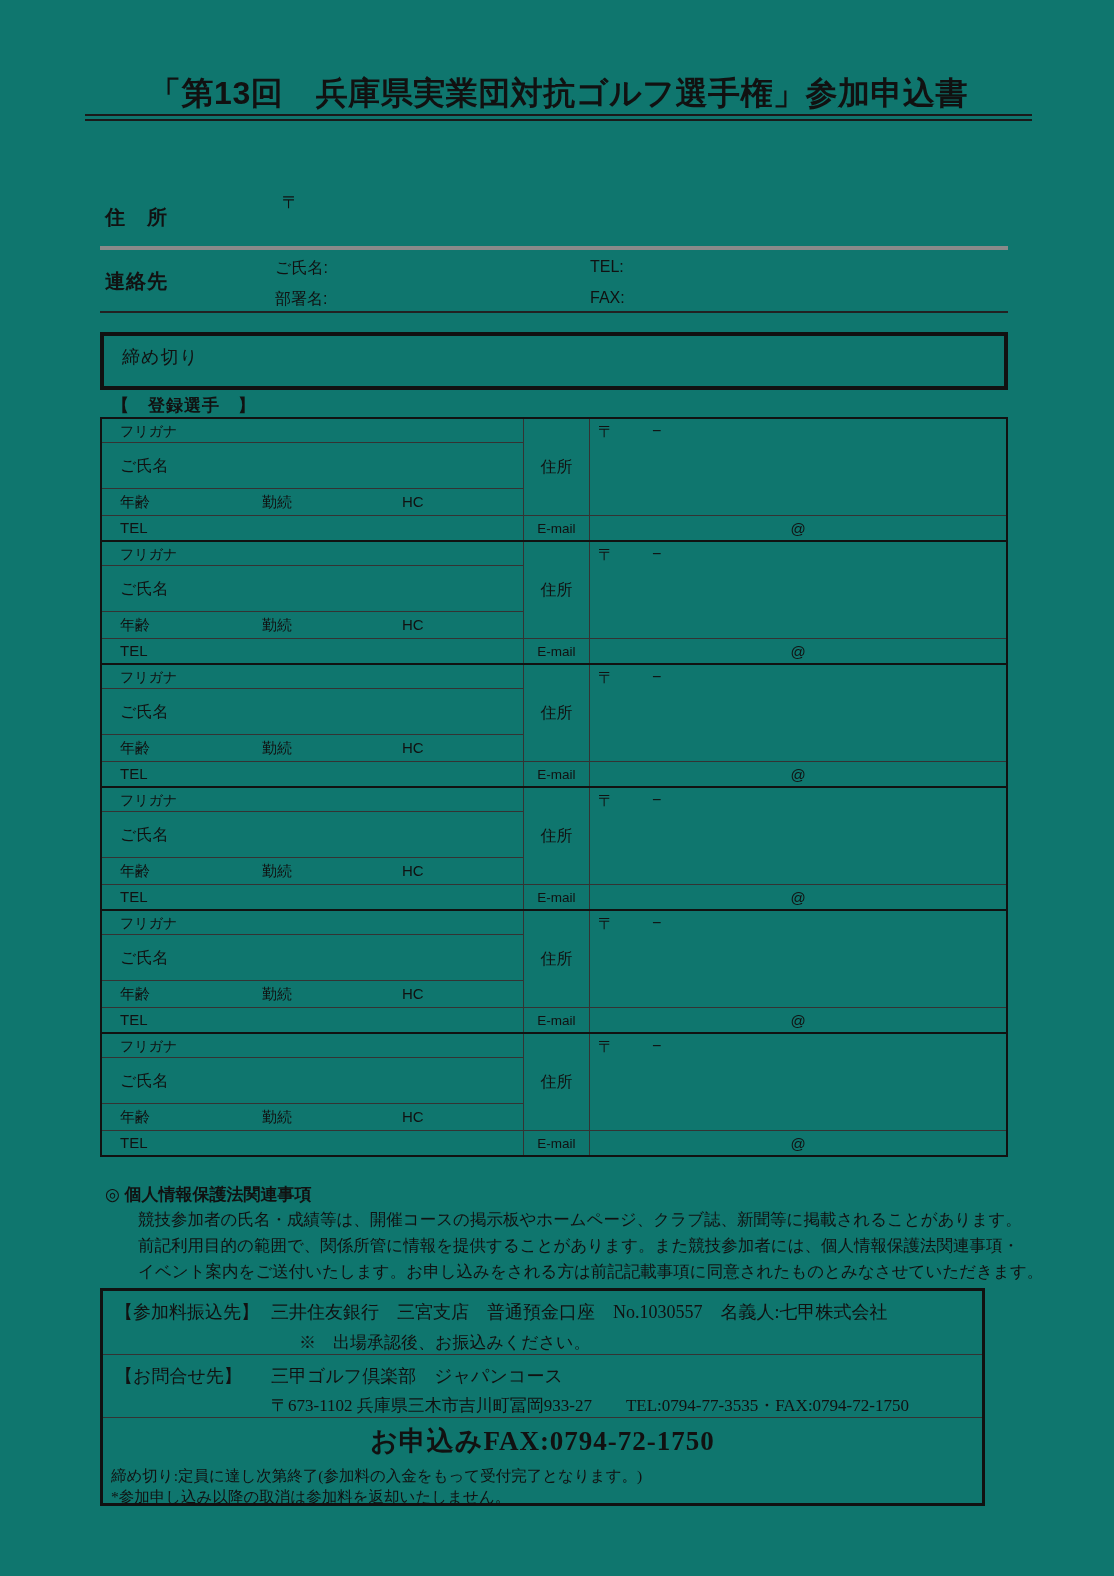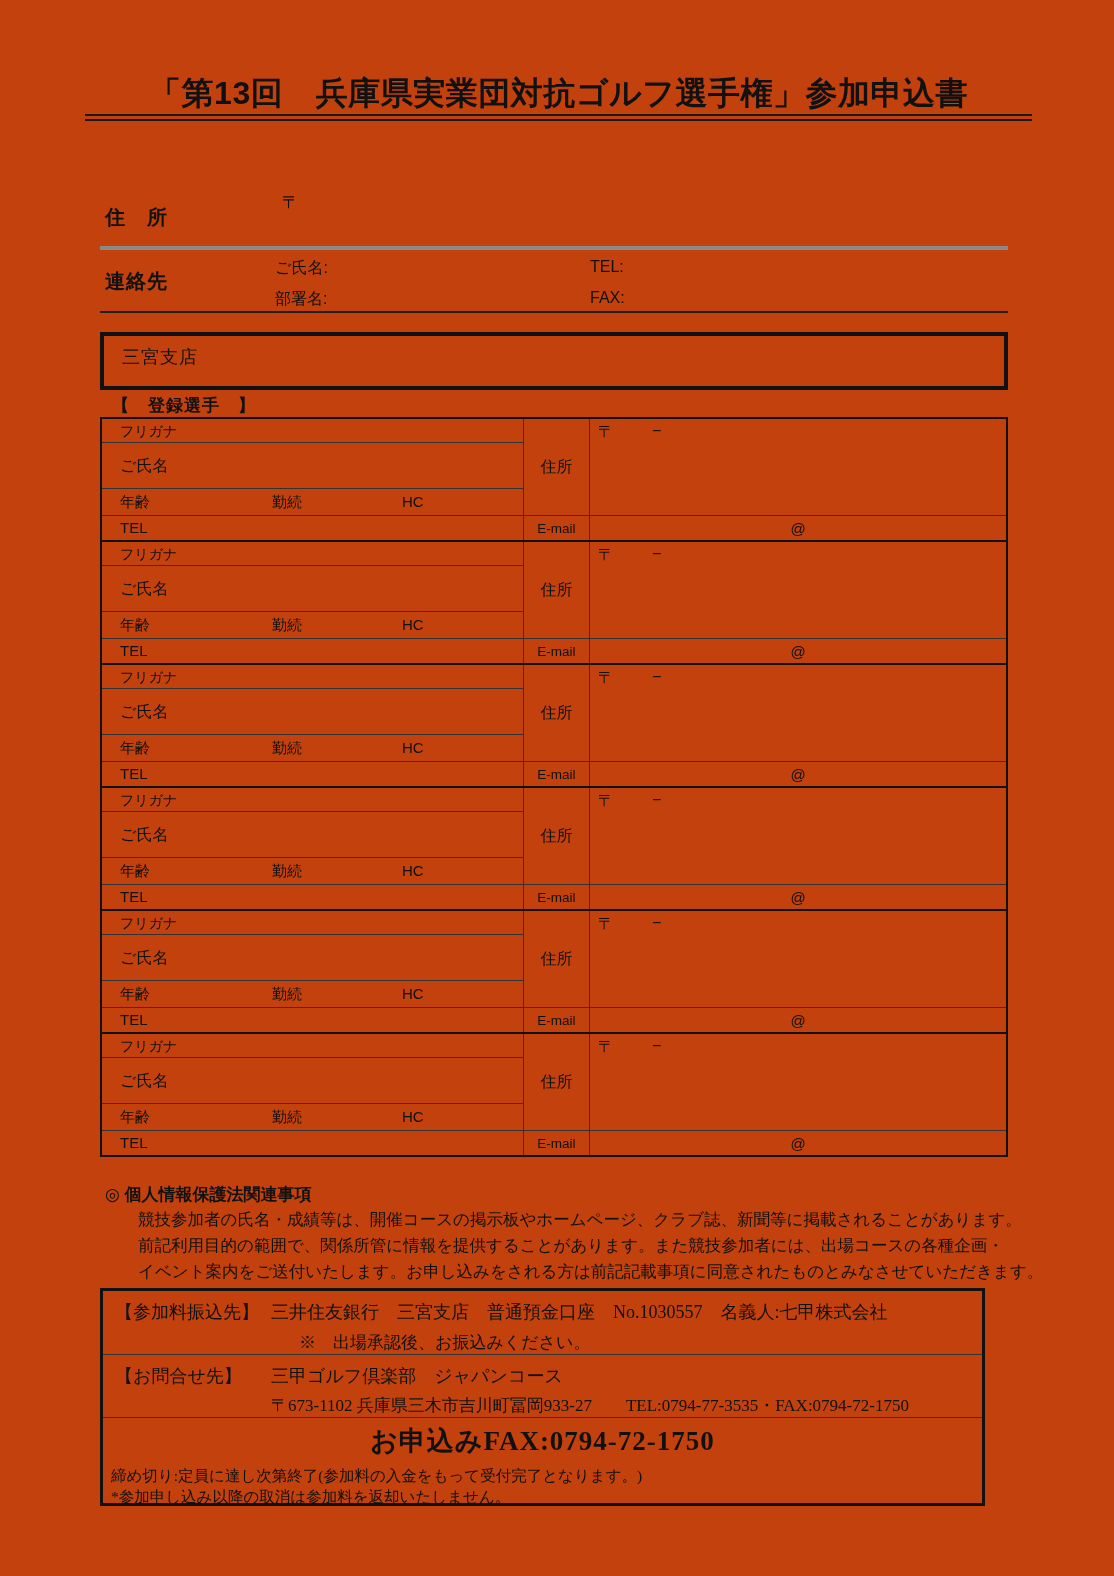--- a/index.html
+++ b/index.html
@@ -1,18 +1,18 @@
 <!DOCTYPE html>
 <html><head>
 <meta charset="utf-8">
 <style>
   html,body { margin:0; padding:0; background:#e8e8e8; }
   .page {
     position:relative; width:1114px; height:1576px; margin:0 auto;
-    background:#c2410c; overflow:hidden;
+    background:#0f766e; overflow:hidden;
     font-family:"Liberation Sans","DejaVu Sans",sans-serif; color:#111;
   }
   .abs { position:absolute; }
 
   
   .title {
     left:85px; top:72px; width:947px; text-align:center;
     font-size:32px; font-weight:bold; letter-spacing:0.5px; white-space:nowrap;
   }
   .title-rule {
@@ -55,21 +55,21 @@
     grid-template-columns:421px 67px 1fr;
     grid-template-rows:24px 46px 26px 25px;
     border-bottom:2px solid #111;
   }
   .pblock:last-child { border-bottom:none; }
   .pblock > div { box-sizing:border-box; position:relative; }
   .cell-furi { grid-column:1; grid-row:1; border-bottom:1px solid #333; font-size:14px; padding:4px 0 0 18px; }
   .cell-name { grid-column:1; grid-row:2; border-bottom:1px solid #333; font-size:16px; padding:13px 0 0 18px; }
   .cell-age  { grid-column:1; grid-row:3; font-size:15px; }
   .cell-age .lab-age   { position:absolute; left:18px;  top:4px; }
-  .cell-age .lab-years { position:absolute; left:170px; top:4px;text-align:center; }
+  .cell-age .lab-years { position:absolute; left:160px; top:4px;text-align:center; }
   .cell-age .lab-hc    { position:absolute; left:300px; top:4px; }
   .cell-tel  { grid-column:1; grid-row:4; border-top:1px solid #333; font-size:15px; padding:3px 0 0 18px; }
   .cell-addr-label {
     grid-column:2; grid-row:1 / span 3;
     border-left:1px solid #333; border-right:1px solid #333;
     display:flex; align-items:center; justify-content:center; font-size:16px;
   }
   .cell-addr-value { grid-column:3; grid-row:1 / span 3; font-size:16px; }
   .cell-addr-value .pz  { position:absolute; left:8px;  top:3px; }
   .cell-addr-value .pd  { position:absolute; left:62px; top:3px; }
@@ -119,21 +119,21 @@
 
   <div class="abs hrow row-contact contact-grid">
     <span class="rlabel">連絡先</span>
     <span class="c-name">ご氏名:</span>
     <span class="c-tel">TEL:</span>
     <span class="c-dept">部署名:</span>
     <span class="c-fax">FAX:</span>
   </div>
 
   <div class="abs team-box">
-    <span class="tlabel">三宮支店</span>
+    <span class="tlabel">締め切り</span>
   </div>
 
   <div class="abs players-title">【　登録選手　】</div>
   <div class="abs ptable">
     <div class="pblock">
       <div class="cell-furi">フリガナ</div>
       <div class="cell-name">ご氏名</div>
       <div class="cell-age">
         <span class="lab-age">年齢</span>
         <span class="lab-years">勤続</span>
@@ -236,21 +236,21 @@
         <span class="pd">−</span>
       </div>
       <div class="cell-email-label">E-mail</div>
       <div class="cell-at">@</div>
     </div>
   </div>
 
   <div class="abs privacy-heading">◎ 個人情報保護法関連事項</div>
   <div class="abs privacy-lines">
     <div>競技参加者の氏名・成績等は、開催コースの掲示板やホームページ、クラブ誌、新聞等に掲載されることがあります。</div>
-    <div>前記利用目的の範囲で、関係所管に情報を提供することがあります。また競技参加者には、出場コースの各種企画・</div>
+    <div>前記利用目的の範囲で、関係所管に情報を提供することがあります。また競技参加者には、個人情報保護法関連事項・</div>
     <div>イベント案内をご送付いたします。お申し込みをされる方は前記記載事項に同意されたものとみなさせていただきます。</div>
   </div>
 
   <div class="abs footer-box">
     <div class="fb-row fb-payment">
       <span class="fb-label">【参加料振込先】</span>
       <span class="fb-value">三井住友銀行　三宮支店　普通預金口座　No.1030557　名義人:七甲株式会社</span>
       <span class="fb-note">※　出場承認後、お振込みください。</span>
     </div>
     <div class="fb-row fb-inquiry">

